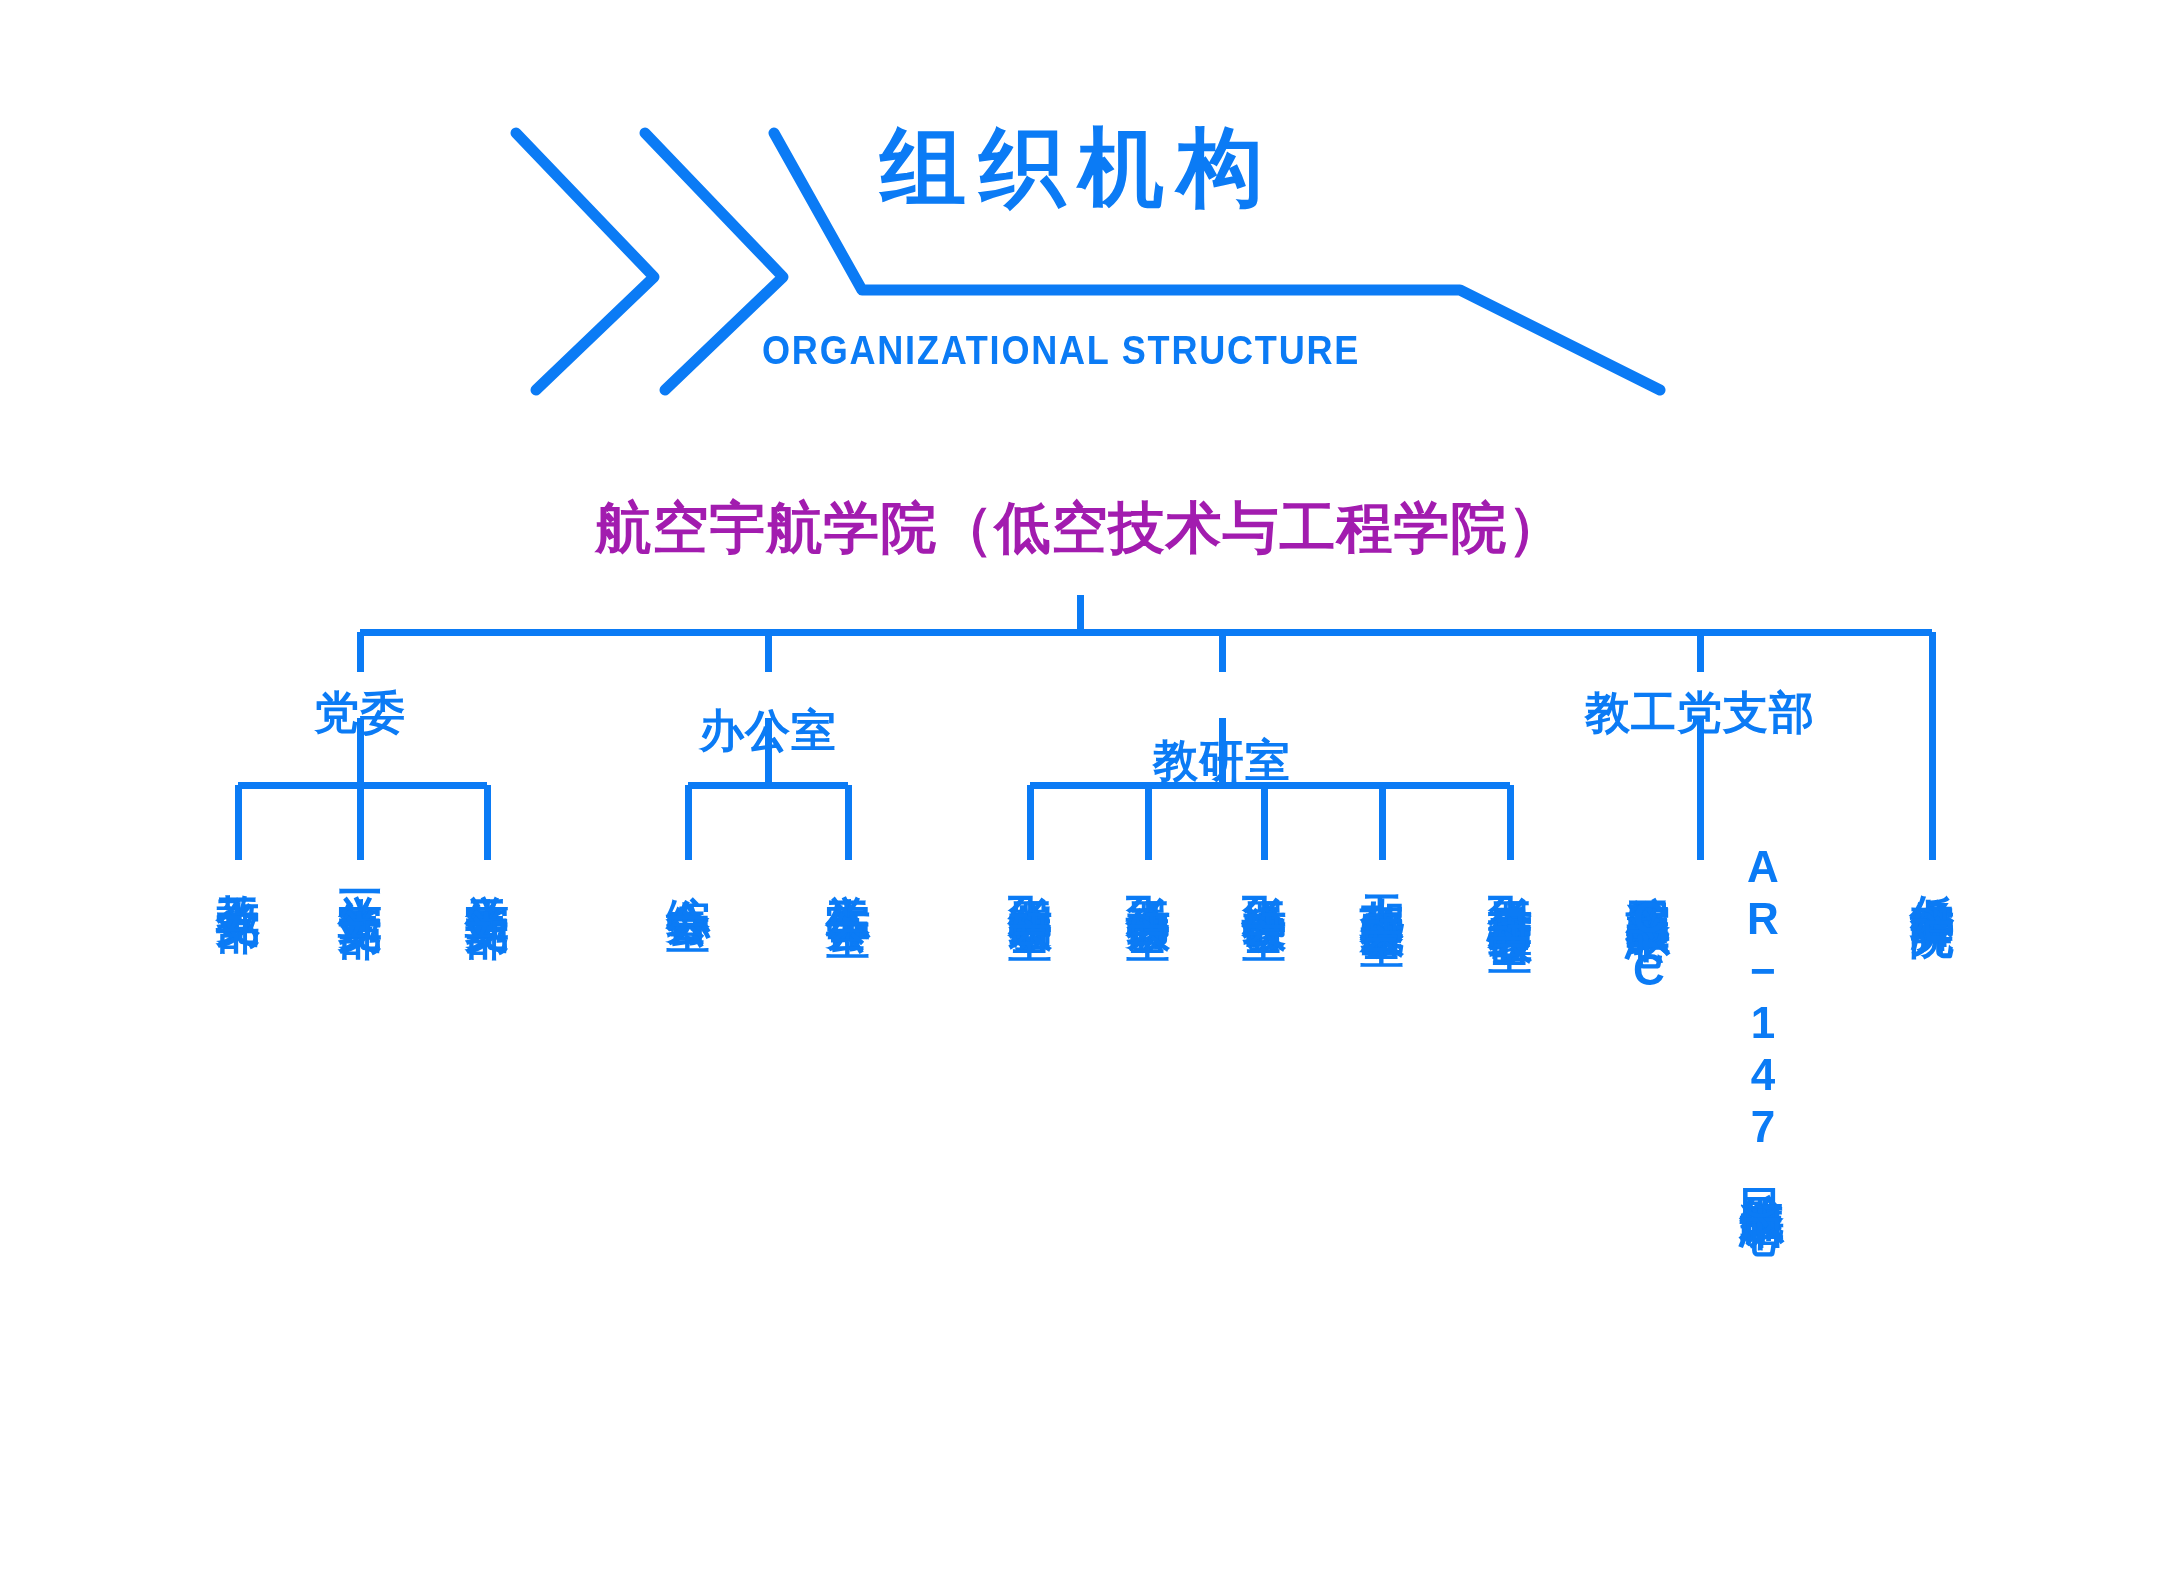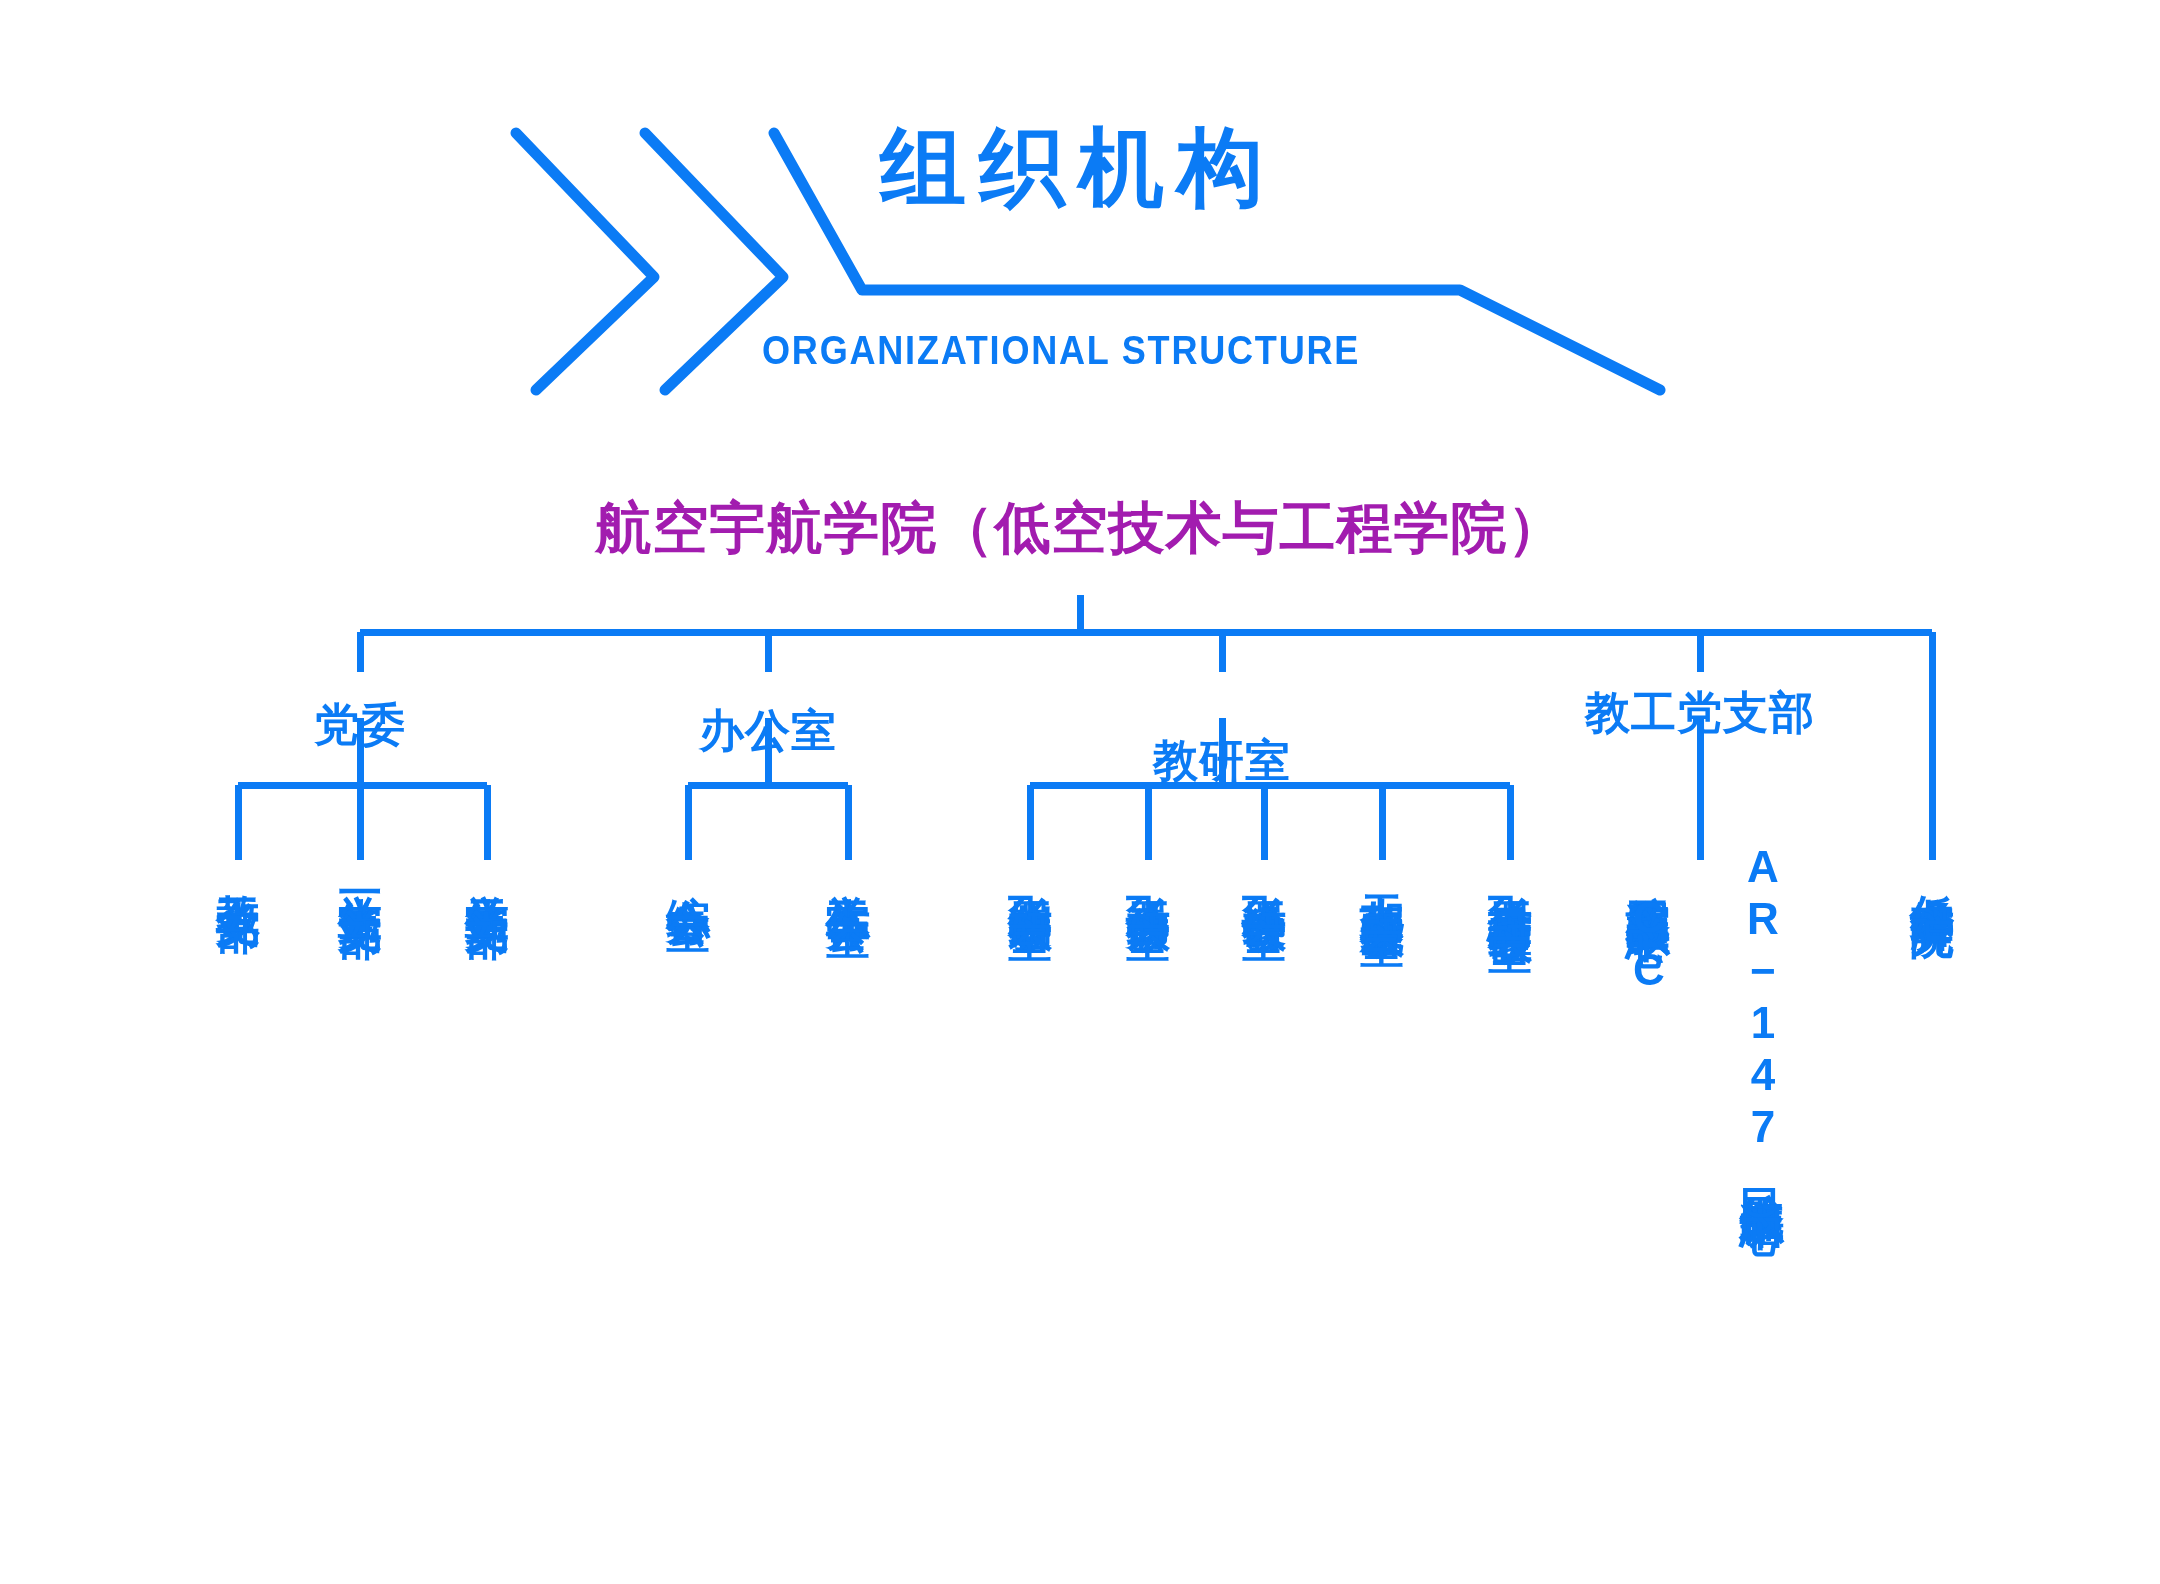--- a/index.html
+++ b/index.html
@@ -157,21 +157,21 @@
       <line x1="1382" y1="785" x2="1382" y2="860"></line>
       <line x1="1510" y1="785" x2="1510" y2="860"></line>
 
       <line x1="1700" y1="718" x2="1700" y2="860"></line>
 
     </g>
   </svg>
 
   <div id="root-node">航空宇航学院（低空技术与工程学院）</div>
 
-  <div class="branch-node" style="left:360px;  top:690px;margin-top:12px;">党委</div>
+  <div class="branch-node" style="left:360px;  top:690px;">党委</div>
 
   <div class="branch-node" style="left:768px;  top:708px;">办公室</div>
 
   <div class="branch-node" style="left:1222px; top:690px;margin-top:48px;">教研室</div>
 
   <div class="branch-node" style="left:1700px; top:690px;">教工党支部</div>
 
   <div class="leaf-node" style="left:238px; top:860px;">教工党支部</div>
 
   <div class="leaf-node" style="left:360px; top:860px;">学生第一党支部</div>

